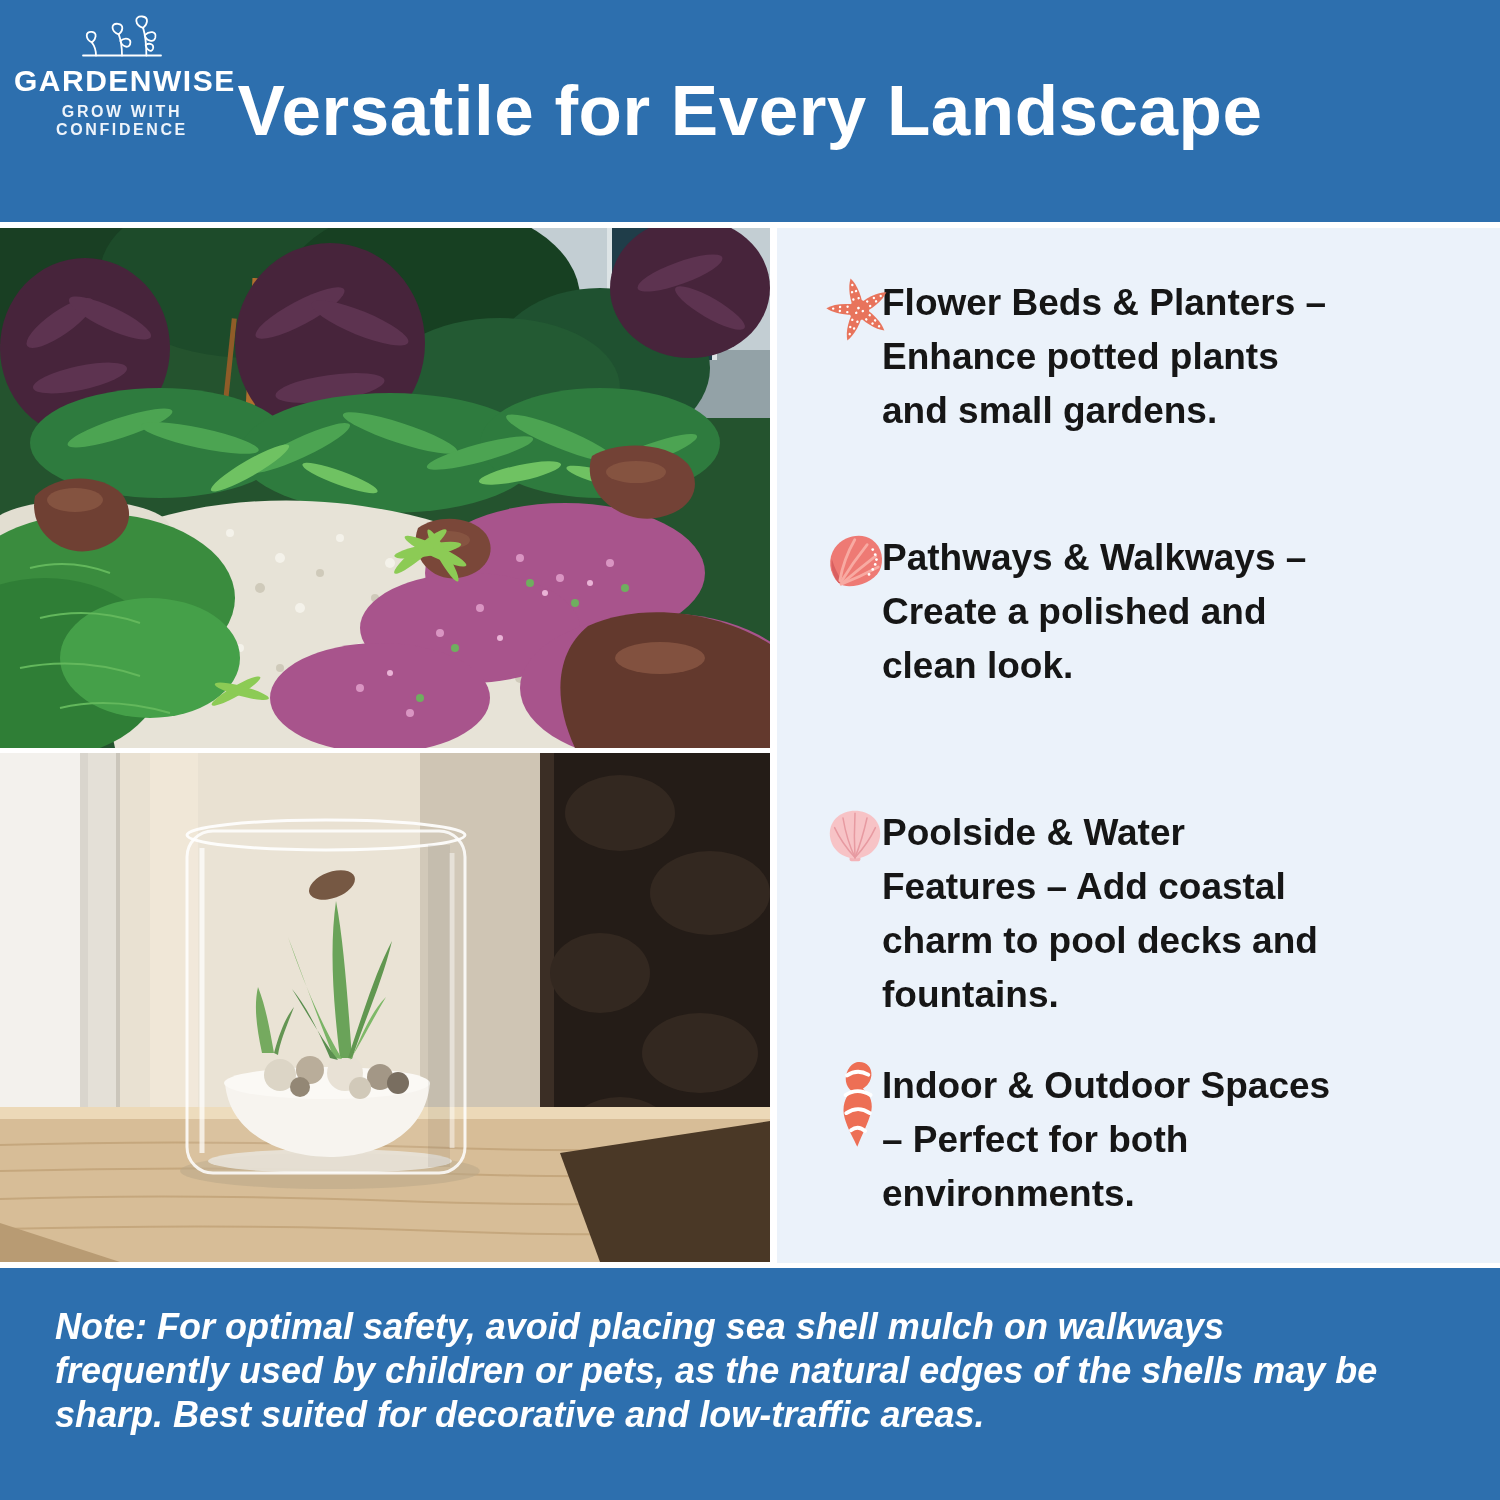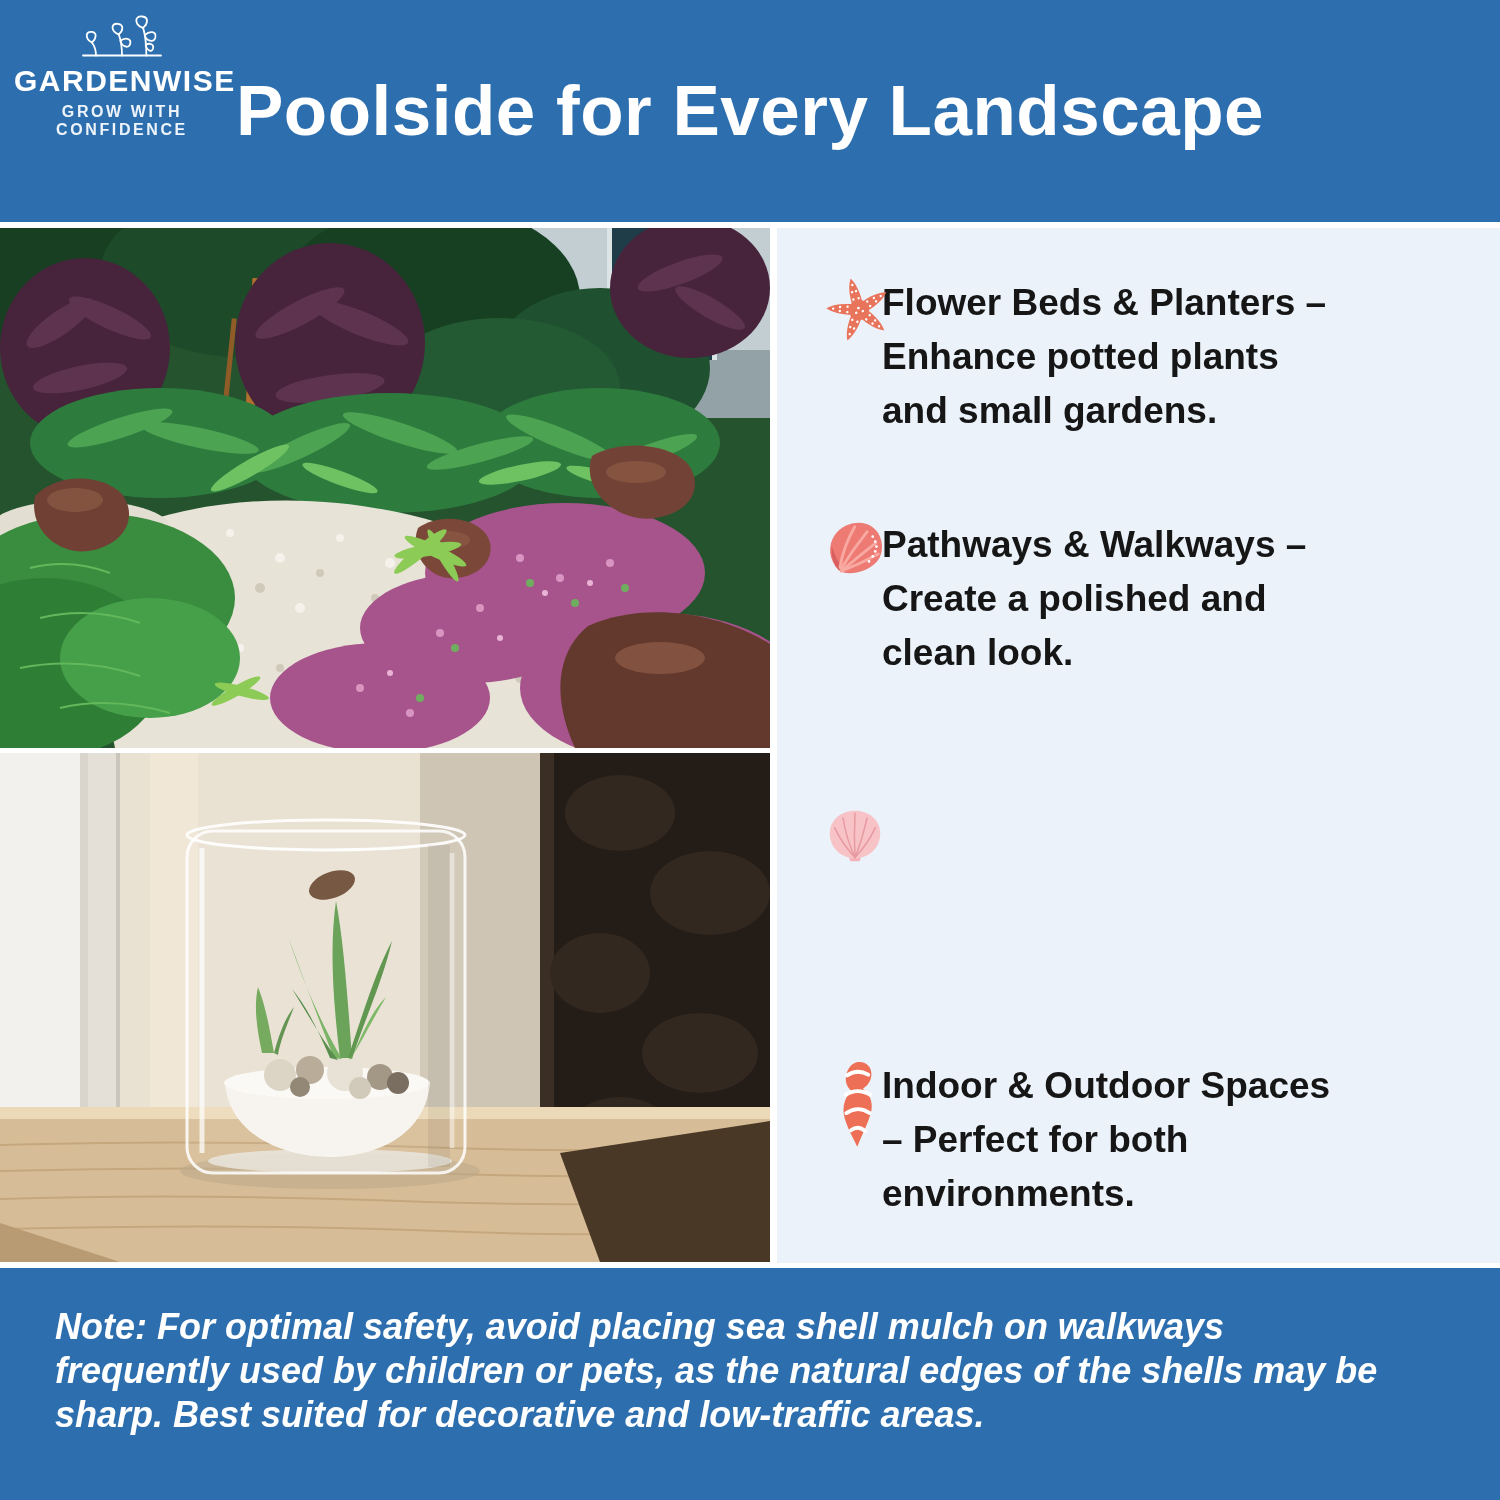--- a/index.html
+++ b/index.html
@@ -18,21 +18,21 @@
   
   .content { position:absolute; top:222px; left:0; width:1500px; height:1046px; background:#ffffff; }
   .photo { position:absolute; left:0; width:770px; overflow:hidden; background:#305a35; }
   .photo svg { display:block; width:100%; height:100%; }
   .photo-garden { top:6px; height:520px; }
   .photo-terrarium { top:531px; height:509px; }
 
   .panel { position:absolute; top:6px; left:770px; width:730px; height:1035px;
            background:#ebf2fa; border-left:7px solid #ffffff; }
   .feature { position:absolute; left:0; width:100%; }
-  .f1 { top:48px; } .f2 { top:290px; } .f3 { top:578px; } .f4 { top:831px; }
+  .f1 { top:48px; } .f2 { top:303px; } .f3 { top:578px; } .f4 { top:831px; }
   .ficon { position:absolute; left:48px; top:0; }
   .ficon.conch { left:56px; }
   .ftext { margin-left:105px; width:510px; font-size:37px; line-height:54px;
            font-weight:700; color:#161616; white-space:pre-line; }
 
   
   .note-band { position:absolute; top:1268px; left:0; width:1500px; height:232px; background:#2d6fae; }
   .note { position:absolute; top:37px; left:55px; width:1420px; color:#ffffff;
           font-size:36px; line-height:44px; font-weight:700; font-style:italic; white-space:pre-line; }
 </style>
@@ -51,21 +51,21 @@
         <path d="M66,30 C57,27 55,16 65,17 C73,18 71,26 66,30 Z"></path>
         <path d="M68,38 C74,33 82,35 80,42 C78,48 70,45 68,38 Z"></path>
         <path d="M100,56 C100,40 99,32 96,22"></path>
         <path d="M96,22 C86,19 84,7 95,8 C104,9 101,18 96,22 Z"></path>
         <path d="M98,31 C104,25 113,26 111,34 C109,41 100,38 98,31 Z"></path>
         <path d="M99,43 C104,40 110,42 108,48 C106,53 100,49 99,43 Z"></path>
       </svg>
       <div class="logo-name">GARDENWISE</div>
       <div class="logo-tagline">GROW WITH CONFIDENCE</div>
     </div>
-    <h1 class="title">Poolside for Every Landscape</h1>
+    <h1 class="title">Versatile for Every Landscape</h1>
   </header>
 
   <main class="content">
 
     <figure class="photo photo-garden">
       <svg viewBox="0 0 770 520" preserveAspectRatio="none">
         <rect width="770" height="520" fill="#24532e"></rect>
         <rect x="530" y="0" width="240" height="170" fill="#c3ced3"></rect>
         <rect x="530" y="122" width="240" height="68" fill="#93a2a7"></rect>
         <rect x="612" y="0" width="100" height="132" fill="#1f3d49"></rect>
@@ -333,20 +333,24 @@
           <rect x="41" y="80" width="18" height="12" rx="3" fill="#f3b3b8"></rect>
           <path d="M50,88 C24,86 8,68 8,46 C8,24 26,8 50,8 C74,8 92,24 92,46 C92,68 76,86 50,88 Z" fill="#f7c3c6"></path>
           <g stroke="#e79aa1" stroke-width="2.5" fill="none" stroke-linecap="round">
             <path d="M50,86 Q28,62 16,36"></path>
             <path d="M50,86 Q36,56 30,20"></path>
             <path d="M50,86 Q48,50 50,12"></path>
             <path d="M50,86 Q62,56 70,20"></path>
             <path d="M50,86 Q72,62 84,36"></path>
           </g>
         </svg>
+        <p class="ftext">Poolside &amp; Water
+Features – Add coastal
+charm to pool decks and
+fountains.</p>
       </div>
 
       <div class="feature f4">
         <svg class="ficon conch" width="47" height="94" viewBox="0 0 60 120">
           <path d="M30,4 C42,2 50,10 49,21 C48,29 44,34 38,38 C48,45 52,58 48,70 C45,81 38,95 31,112 C27,103 19,90 15,76 C11,62 15,48 24,41 C16,35 14,24 19,14 C22,8 26,5 30,4 Z" fill="#ed6f55"></path>
           <g stroke="#ffffff" stroke-width="5" fill="none" stroke-linecap="round">
             <path d="M18,21 Q31,12 45,20"></path>
             <path d="M16,46 Q31,36 48,46"></path>
             <path d="M17,69 Q32,59 47,69"></path>
             <path d="M23,91 Q32,84 41,92"></path>

